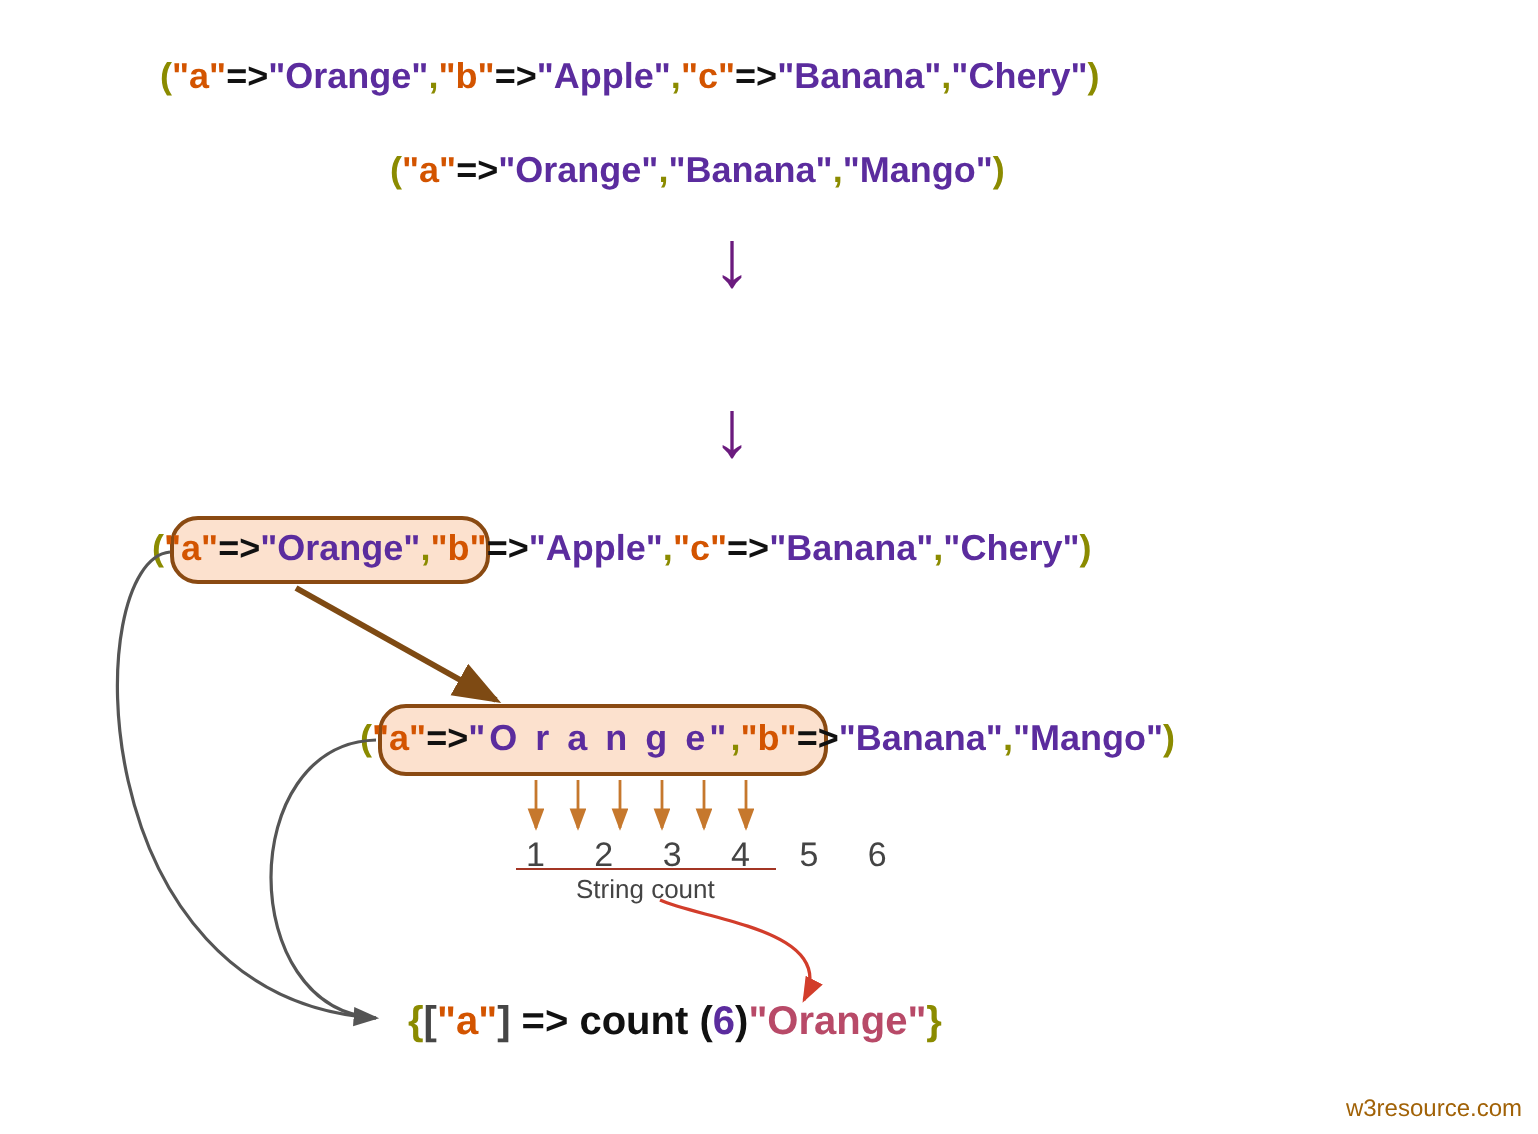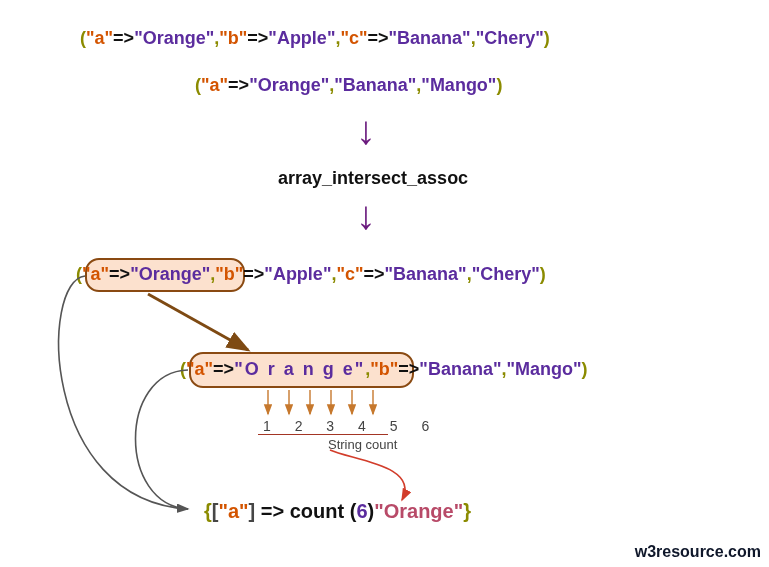--- a/index.html
+++ b/index.html
@@ -44,41 +44,40 @@
 
   .down-arrow {
     position: absolute;
     color: #6B1B7E;
     font-size: 40px;
     font-weight: bold;
   }
 
   .nums {
     position: absolute;
-    font-size: 14px;
+    font-size: 17px;
     color: #444;
     letter-spacing: 10px;
   }
   .nums-rule {
     position: absolute;
     height: 1px;
     background: #A33524;
   }
   .sc-label {
     position: absolute;
     font-size: 13px;
     color: #444;
   }
   .watermark {
     position: absolute;
     right: 8px;
     bottom: 6px;
-    font-size: 16px;
-    color: #0f172a;
-    font-weight: bold;
+    font-size: 12px;
+    color: #a16207;
   }
 
   svg.overlay {
     position: absolute;
     left: 0; top: 0;
     width: 769px; height: 567px;
     pointer-events: none;
   }
 </style>
 </head>
@@ -89,39 +88,38 @@
   <div class="line" style="left:80px; top:28px;">
     <span class="paren">(</span><span class="key">"a"</span><span class="arrow">=&gt;</span><span class="val">"Orange"</span><span class="comma">,</span><span class="key">"b"</span><span class="arrow">=&gt;</span><span class="val">"Apple"</span><span class="comma">,</span><span class="key">"c"</span><span class="arrow">=&gt;</span><span class="val">"Banana"</span><span class="comma">,</span><span class="val">"Chery"</span><span class="paren">)</span>
   </div>
 
   <div class="line" style="left:195px; top:75px;">
     <span class="paren">(</span><span class="key">"a"</span><span class="arrow">=&gt;</span><span class="val">"Orange"</span><span class="comma">,</span><span class="val">"Banana"</span><span class="comma">,</span><span class="val">"Mango"</span><span class="paren">)</span>
   </div>
 
   <div class="down-arrow" style="left:356px; top:108px;">↓</div>
 
-  <div class="fn-label" style="left:278px; top:168px;">array_intersect_assoc</div>
 
   <div class="down-arrow" style="left:356px; top:193px;">↓</div>
 
   <div class="hilite" style="left:85px; top:258px; width:160px; height:34px;"></div>
 
   <div class="line" style="left:76px; top:264px;">
     <span class="paren">(</span><span class="key">"a"</span><span class="arrow">=&gt;</span><span class="val">"Orange"</span><span class="comma">,</span><span class="key">"b"</span><span class="arrow">=&gt;</span><span class="val">"Apple"</span><span class="comma">,</span><span class="key">"c"</span><span class="arrow">=&gt;</span><span class="val">"Banana"</span><span class="comma">,</span><span class="val">"Chery"</span><span class="paren">)</span>
   </div>
 
   <div class="hilite" style="left:189px; top:352px; width:225px; height:36px;"></div>
 
   <div class="line" style="left:180px; top:359px;">
     <span class="paren">(</span><span class="key">"a"</span><span class="arrow">=&gt;</span><span class="val spaced" style="letter-spacing:2px;">"O r a n g e"</span><span class="comma">,</span><span class="key">"b"</span><span class="arrow">=&gt;</span><span class="val">"Banana"</span><span class="comma">,</span><span class="val">"Mango"</span><span class="paren">)</span>
   </div>
 
   <div class="nums" style="left:263px; top:418px;">1 2 3 4 5 6</div>
   <div class="nums-rule" style="left:258px; top:434px; width:130px;"></div>
-  <div class="sc-label" style="left:288px; top:437px;margin-left:40px;">String count</div>
+  <div class="sc-label" style="left:288px; top:437px;">String count</div>
 
   <div class="line" style="left:204px; top:500px; font-size:20px;">
     <span class="curly">{</span><span class="bracket">[</span><span class="key">"a"</span><span class="bracket">]</span><span class="black"> =&gt; </span><span class="black">count </span><span class="black">(</span><span class="val" style="color:#5B2C9E;">6</span><span class="black">)</span><span class="resultstr">"Orange"</span><span class="curly">}</span>
   </div>
 
   <div class="watermark">w3resource.com</div>
 
   <svg class="overlay">
     <defs>
       <marker id="ah-brown" markerWidth="10" markerHeight="10" refX="7" refY="3" orient="auto">

